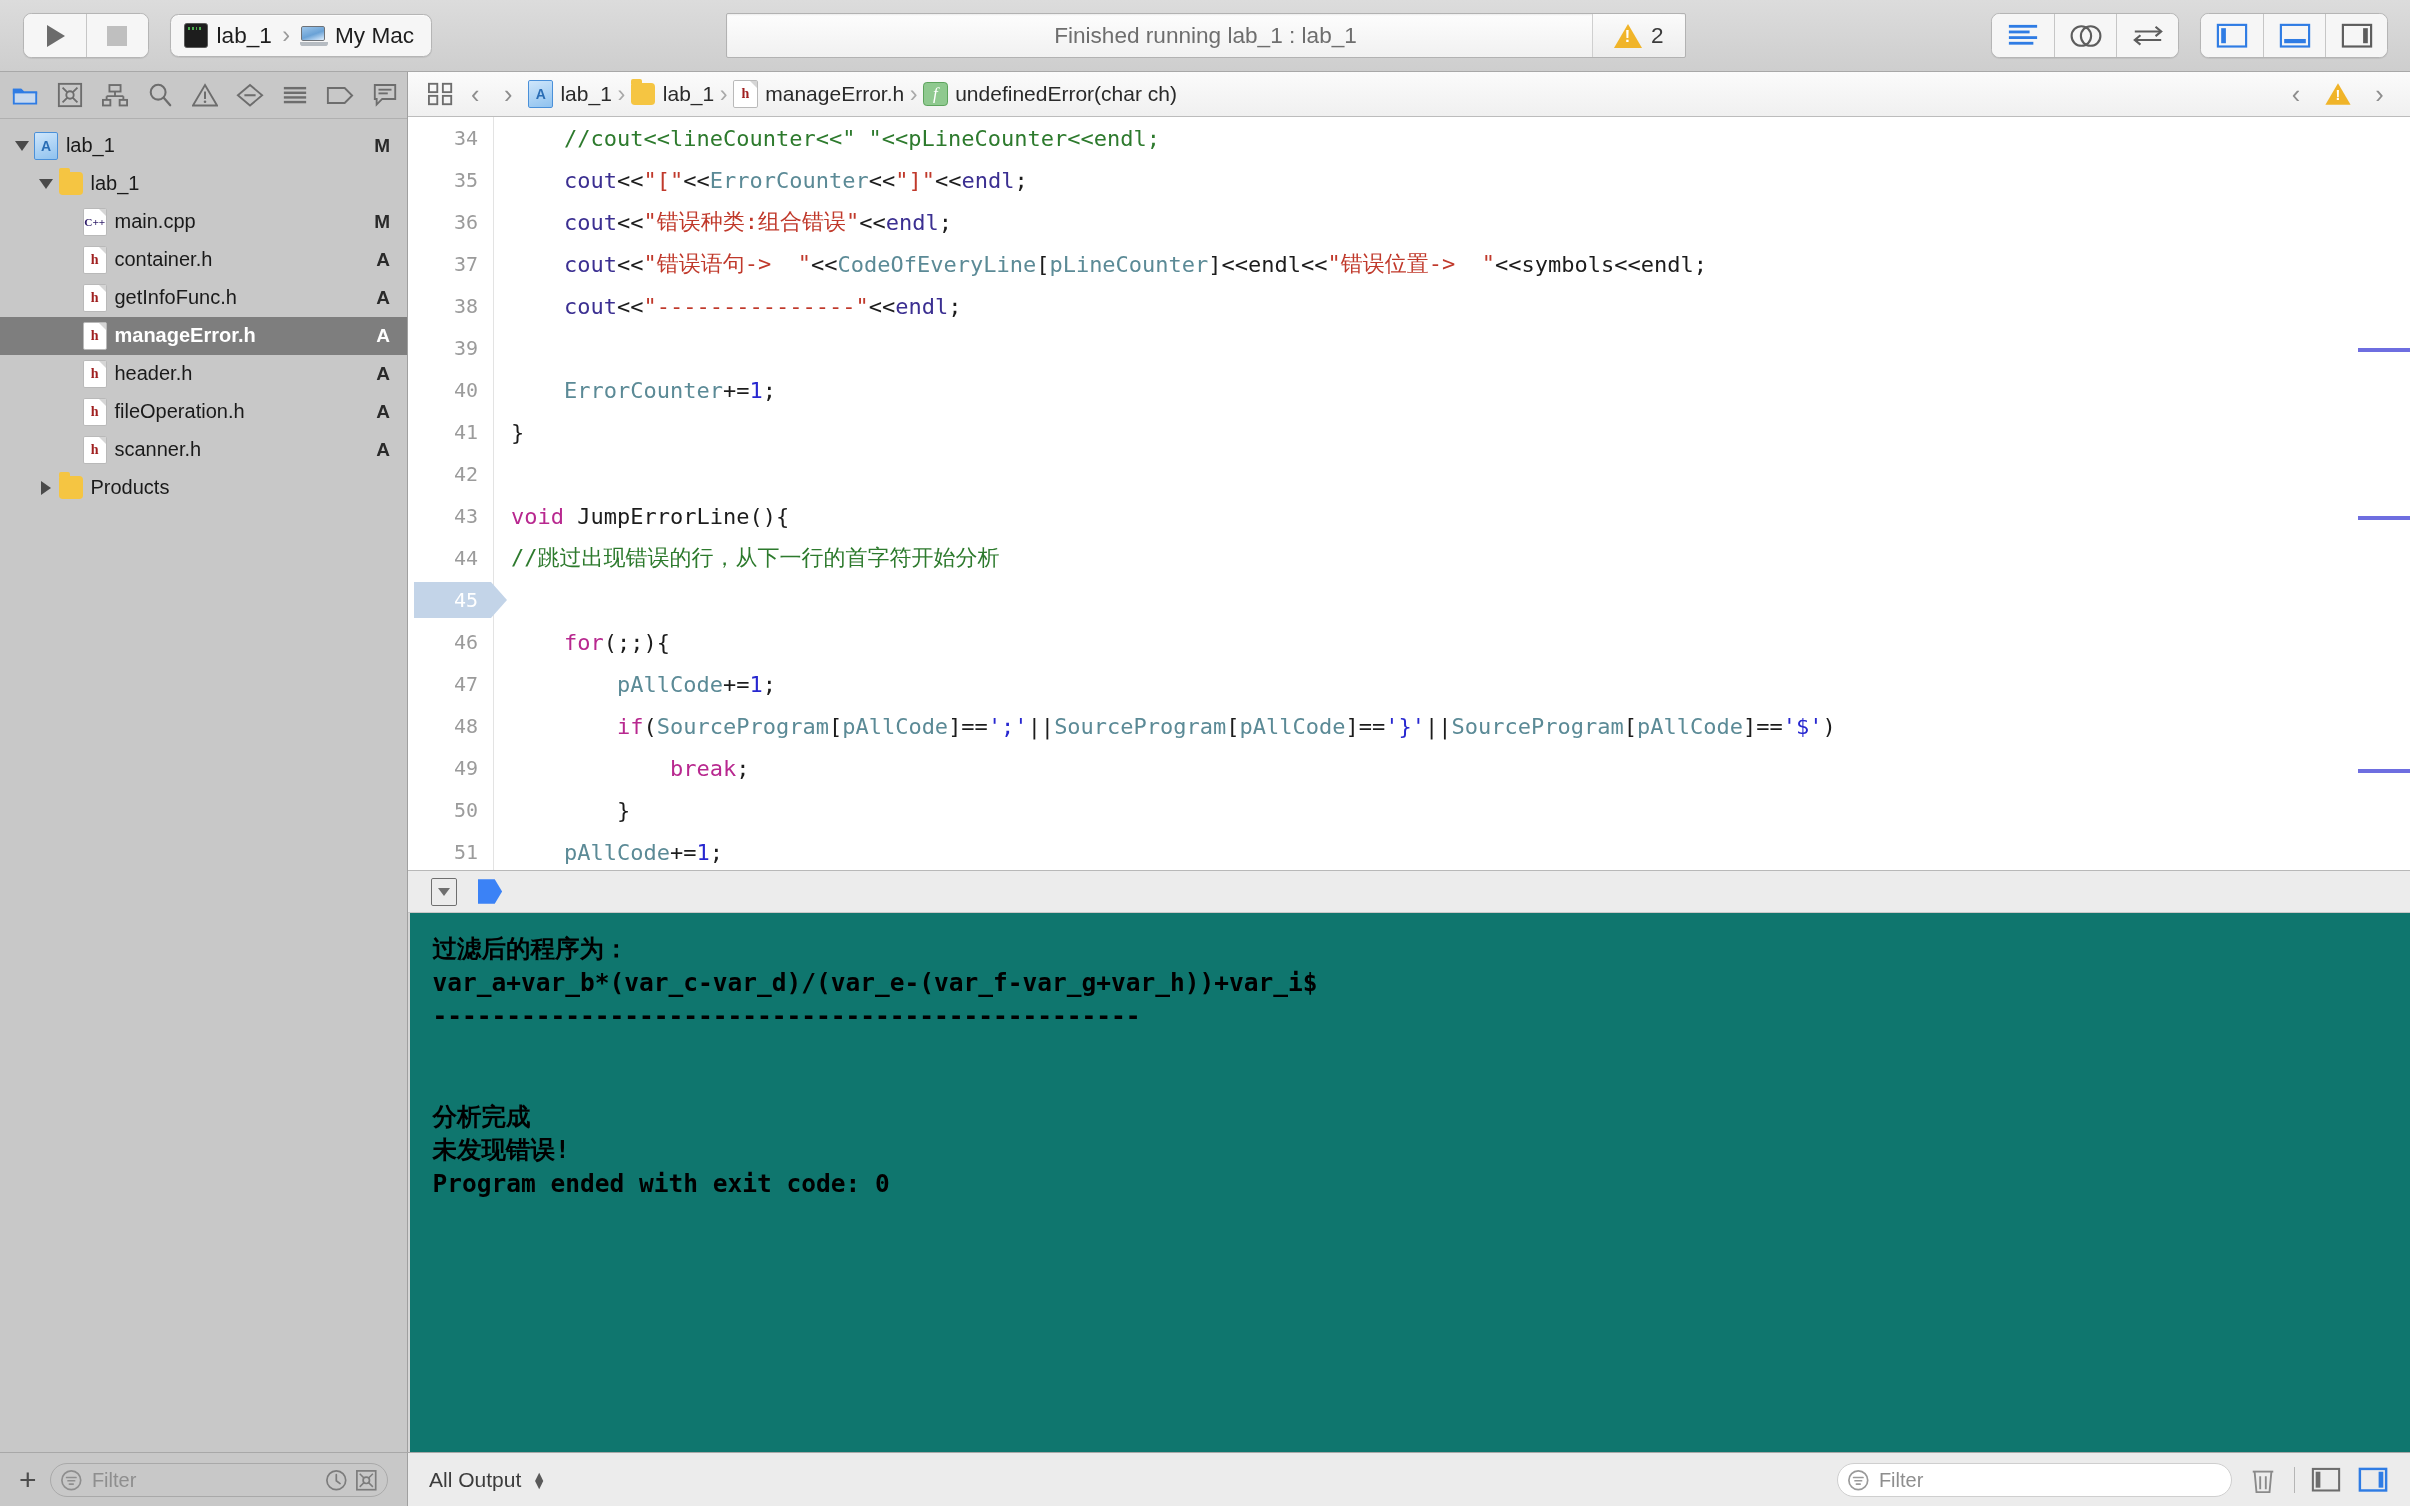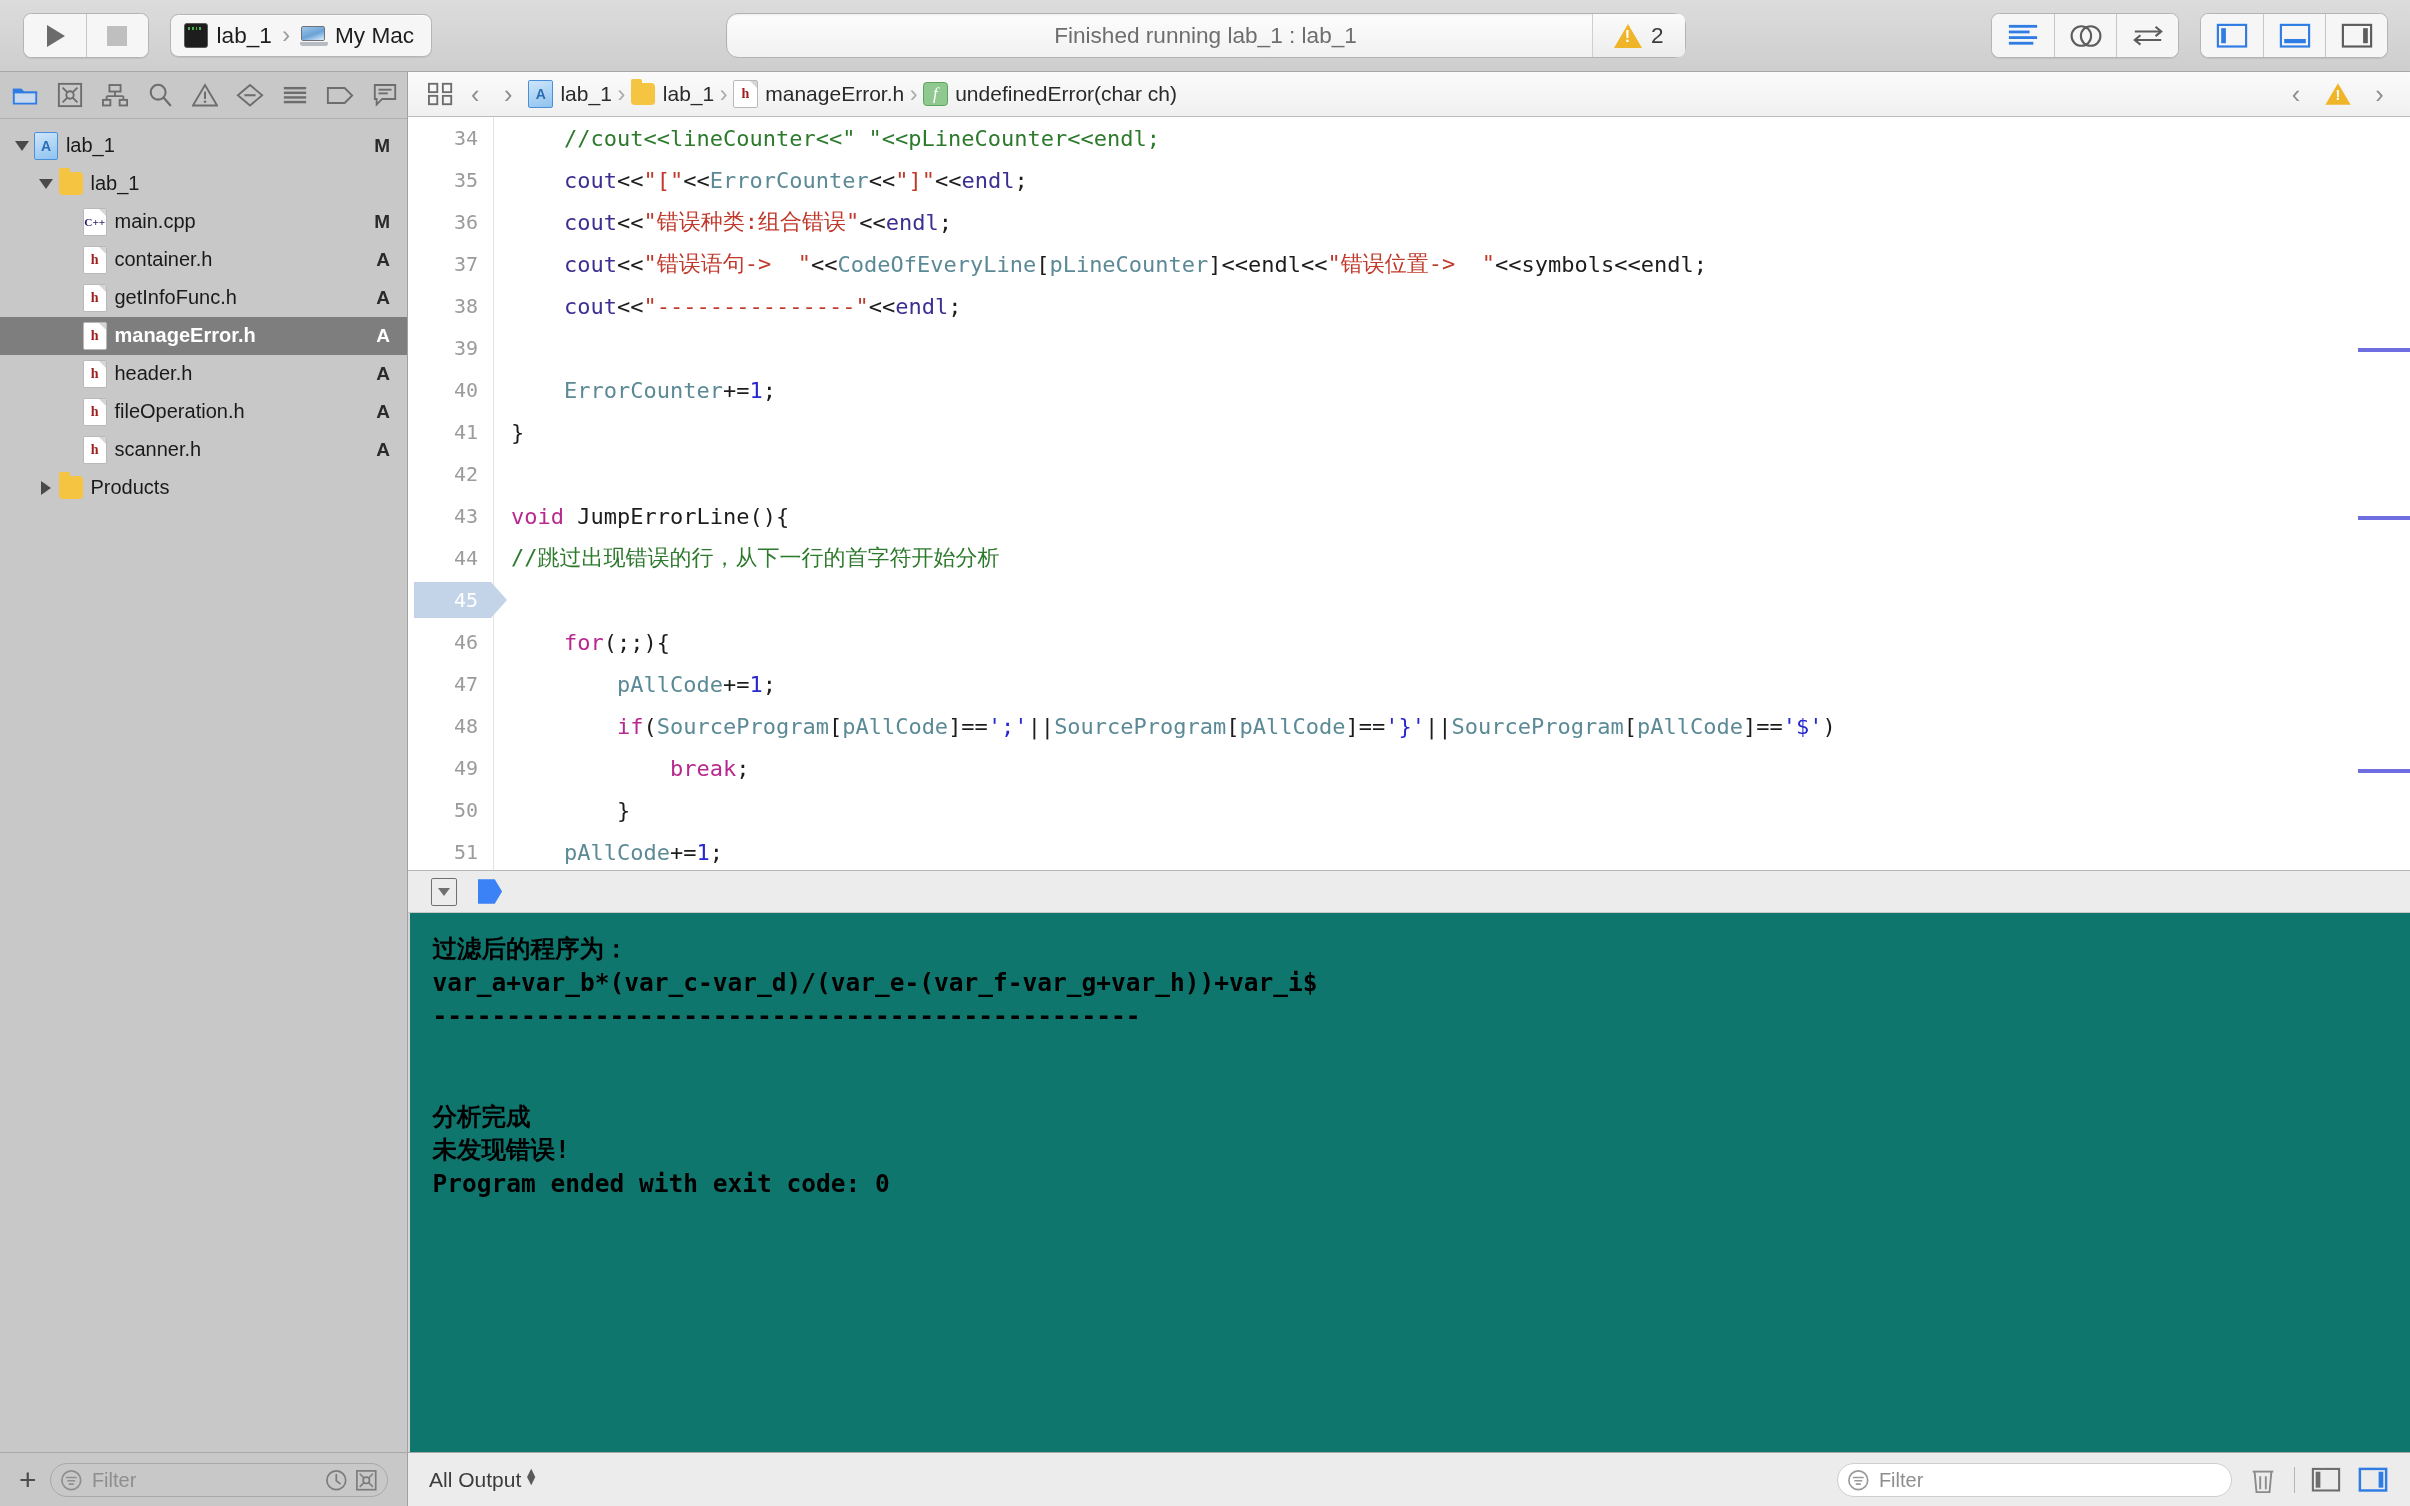--- a/index.html
+++ b/index.html
@@ -81,21 +81,21 @@
   }
   .chip-text { font-size: 22.6px; color: #1d1d1d; }
   .chip-sep { font-size: 23.5px; color: #9a9a9a; margin: 0 1.9px; font-weight: 300; }
 
   #status-bar {
     position: absolute;
     left: 50%; transform: translateX(-50%);
     width: 960px; height: 45px;
     background: linear-gradient(180deg,#fdfdfd 0%,#f1f1f1 100%);
     border: 0.9px solid #b2b2b2;
-    border-radius: 12px;
+    border-radius: 2px;
     box-shadow: 0 0.9px 1.9px rgba(0,0,0,.07) inset;
     display: flex; align-items: center; justify-content: center;
     position: absolute;
   }
   #status-text { font-size: 22.6px; color: #6e6e6e; }
   #warn-chip {
     position: absolute; right: 0; top: 0; bottom: 0;
     display: flex; align-items: center; gap: 9.4px;
     padding: 0 21px;
     border-left: 0.9px solid #cfcfcf;
@@ -279,21 +279,21 @@
     padding: 0 9.4px 0 9.4px;
     background: transparent;
   }
   .filter-field.light { background: #fff; border-color: #cfcfcf; }
   .filter-ph { font-size: 20px; color: #8e8e8e; }
   .ff-right { margin-left: auto; display: flex; align-items: center; gap: 7.5px; }
   #bb-right {
     flex: 1; display: flex; align-items: center; height: 100%;
     padding: 0 22.6px 0 21px; background: #ececec; gap: 17px;
   }
-  #all-output { font-size: 21px; color: #3c3c3c; display: flex; gap: 3px; }
+  #all-output { font-size: 21px; color: #3c3c3c; display: flex; align-items: center; gap: 11px; }
   .stepper { display: flex; flex-direction: column; gap: 1.9px; line-height: .6; font-size: 14px; color: #5a5a5a; }
   #bb-right-tools { margin-left: auto; display: flex; align-items: center; gap: 17px; }
   .vdiv { width: 0.9px; height: 26px; background: #b5b5b5; }
 </style>
 </head>
 <body>
 
 <div id="toolbar">
 
   <div class="tb-group">

